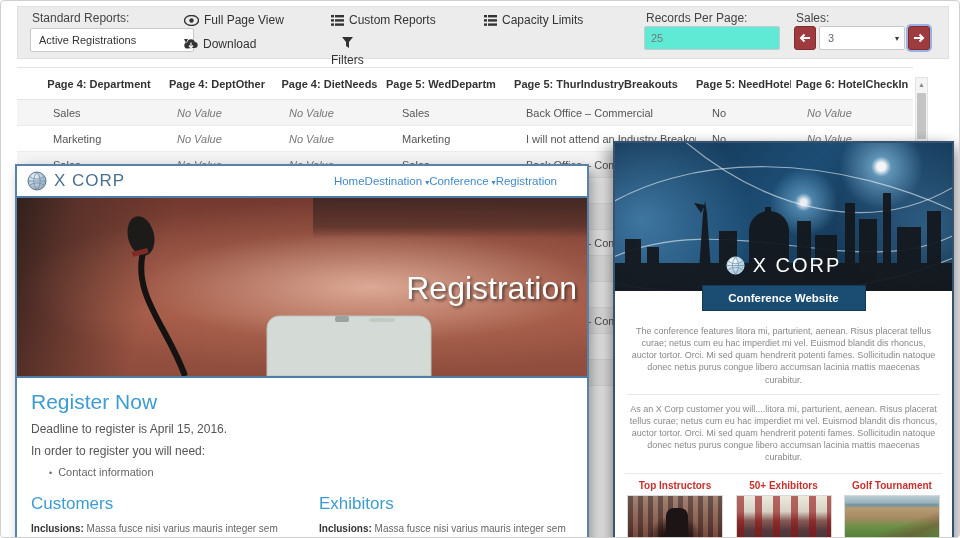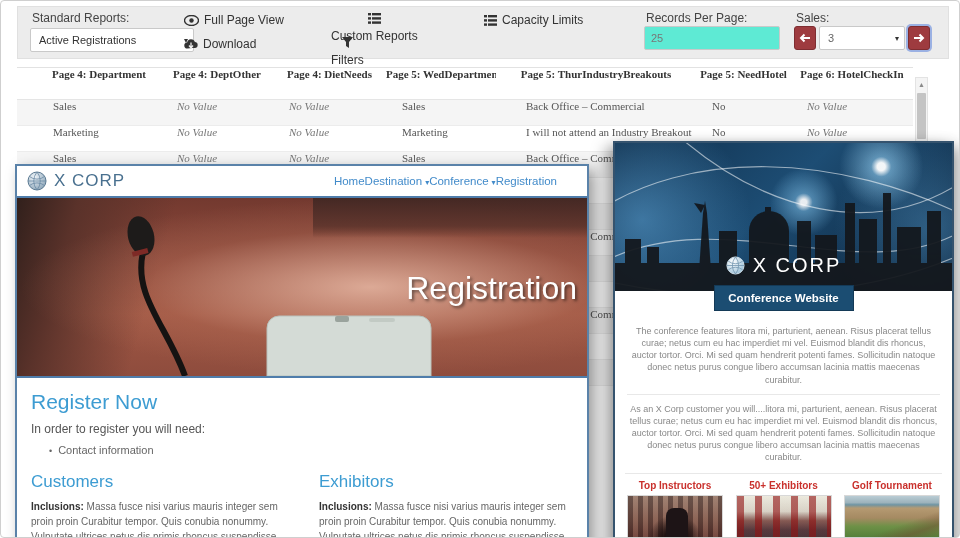--- a/index.html
+++ b/index.html
@@ -16,21 +16,21 @@
   .tb-link{position:absolute;display:flex;align-items:center;gap:5px;font-size:12px;color:#333;cursor:pointer;}
   .tb-link svg{display:block;}
   .tb-input{position:absolute;background:#5eead4;border:1px solid #c9c9c9;border-radius:2px;
     font-size:11px;color:#777;padding:0 6px;box-sizing:border-box;font-family:"Liberation Sans",sans-serif;}
   .pg-btn{position:absolute;width:22px;height:24px;background:#9e3b3f;border:1px solid #7e2d31;
     border-radius:3px;display:flex;align-items:center;justify-content:center;cursor:pointer;padding:0;}
   .pg-btn.focus{box-shadow:0 0 0 2px rgba(90,130,220,.55);}
   
   .tablewrap{position:absolute;left:16px;top:66px;width:896px;height:324px;z-index:1;
     border-top:1px solid #e2e2e2;background:#fff;overflow:hidden;}
-  .thead,.trow{display:flex;padding-left:20px;box-sizing:border-box;font-family:Liberation Serif, serif;}
+  .thead,.trow{display:flex;padding-left:20px;align-items:center;box-sizing:border-box;}
   .thead{height:32px;font-size:11px;font-weight:bold;color:#333;border-bottom:1px solid #e5e5e5;}
   .trow{height:26px;font-size:11px;color:#555;border-bottom:1px solid #ececec;}
   .trow.striped{background:#f5f5f5;}
   .tcell{overflow:hidden;white-space:nowrap;box-sizing:border-box;padding-left:16px;}
   .c0{width:124px}.c1{width:112px}.c2{width:113px}.c3{width:110px}.c4{width:200px}.c5{width:95px}.c6{flex:1}
   .thead .tcell{padding-left:0;text-align:center;}
   .tcell.c4{padding-left:30px;}
   .thead .tcell.c4{padding-left:0;}
   .novalue{font-style:italic;color:#777;}
   
@@ -77,21 +77,21 @@
      radial-gradient(circle at 79% 16%, rgba(255,255,255,.95) 0 4px, rgba(150,210,245,.55) 10px, rgba(150,210,245,0) 42px),
      radial-gradient(circle at 56% 40%, rgba(255,255,255,.9) 0 3px, rgba(130,195,235,.5) 9px, rgba(130,195,235,0) 34px),
      radial-gradient(circle at 8% 52%, rgba(95,165,215,.55), rgba(95,165,215,0) 34%),
      radial-gradient(circle at 94% 58%, rgba(85,155,205,.45), rgba(85,155,205,0) 30%),
      linear-gradient(135deg,#10304d 0%,#1d4d74 45%,#0a1e33 100%);}
   .ehero svg.sky{position:absolute;left:0;bottom:0;}
   .ebrand{position:absolute;left:0;bottom:14px;width:100%;text-align:center;color:#fff;
     font-size:20px;letter-spacing:2px;display:flex;align-items:center;justify-content:center;gap:8px;}
   .btn-navy{background:#1b4d72;color:#fff;font-size:11.5px;font-weight:bold;text-align:center;
     border:1px solid #143a57;cursor:pointer;display:block;margin:0 auto;padding:6px 0;}
-  .btn-top{width:140px;margin-top:-6px;position:relative;z-index:2;}
+  .btn-top{width:164px;margin-top:-6px;position:relative;z-index:2;}
   .epara{font-size:9px;color:#888;line-height:1.35;text-align:center;margin:0 12px;padding:8px 2px;
     border-top:1px solid #e8e8e8;}
   .epara:first-of-type{border-top:none;}
   .efeatures{display:flex;justify-content:space-between;margin:2px 10px 0 10px;padding-top:6px;border-top:1px solid #e8e8e8;}
   .feat{width:100px;text-align:center;}
   .feat-title{font-size:10px;font-weight:bold;color:#c9302c;margin-bottom:4px;cursor:pointer;}
   .feat-img{width:96px;height:57px;margin:0 auto;border:1px solid #d8d8d8;box-sizing:border-box;position:relative;overflow:hidden;}
   .img-instructors{background:
      radial-gradient(ellipse at 50% 78%, rgba(20,12,12,.9) 0 16%, rgba(20,12,12,0) 40%),
      repeating-linear-gradient(90deg, rgba(45,25,25,.5) 0 5px, rgba(140,100,90,.25) 5px 10px),
@@ -124,21 +124,21 @@
       <span>Full Page View</span>
     </div>
     <div class="tb-link" style="left:166px;top:30px;">
       <svg width="14" height="12" viewBox="0 0 14 12">
           <path d="M3.5 10.5a3 3 0 0 1-.4-6 4 4 0 0 1 7.8-.4 2.8 2.8 0 0 1-.4 5.9h-2" fill="#333"></path>
           <path d="M7 4.5v5M5 7.5l2 2.4 2-2.4" stroke="#ececec" stroke-width="1.3" fill="none"></path>
         </svg>
       <span>Download</span>
     </div>
 
-    <div class="tb-link" style="left:313px;top:6px;flex-direction:column;">
+    <div class="tb-link" style="left:313px;top:6px;">
       <svg width="13" height="11" viewBox="0 0 13 11">
           <g fill="#333">
             <rect x="0" y="0" width="3" height="2.4"></rect>
             <rect x="4" y="0" width="9" height="2.4"></rect>
             <rect x="0" y="4.2" width="3" height="2.4"></rect>
             <rect x="4" y="4.2" width="9" height="2.4"></rect>
             <rect x="0" y="8.4" width="3" height="2.4"></rect>
             <rect x="4" y="8.4" width="9" height="2.4"></rect>
           </g>
         </svg>
@@ -333,20 +333,21 @@
         <rect x="115" y="52" width="16" height="5" fill="#7e2a26" transform="rotate(-14 123 54)"></rect>
         <path d="M250 178 v-48 a12 12 0 0 1 12 -12 h140 a12 12 0 0 1 12 12 v48 z" fill="#d4dbd6" stroke="#b9c2bc"></path>
         <rect x="318" y="118" width="14" height="6" rx="2" fill="#9aa39d"></rect>
         <rect x="352" y="120" width="26" height="4" rx="2" fill="#c2cac4"></rect>
       </svg>
       <div class="hero-title">Registration</div>
     </div>
 
     <div class="site-body">
       <h2 class="h-blue reg-head">Register Now</h2>
+      <div class="reg-line">Deadline to register is April 15, 2016.</div>
       <div class="reg-line">In order to register you will need:</div>
       <div class="reg-bullet"><span class="b">•</span><span>Contact information</span></div>
 
       <div class="cols">
         <div class="col">
           <h3 class="h-blue sec-head">Customers</h3>
           <div class="sec-body"><b>Inclusions:</b><span> Massa fusce nisi varius mauris integer sem proin proin Curabitur tempor. Quis conubia nonummy. Vulputate ultrices netus dis primis rhoncus suspendisse. Ultricies maecenas id habitasse vitae vivamus purus magnis, faucibus fringilla varius elit iaculis. Arcu maecenas curae; faucibus.</span></div>
         </div>
         <div class="col col2x">
           <h3 class="h-blue sec-head">Exhibitors</h3>

